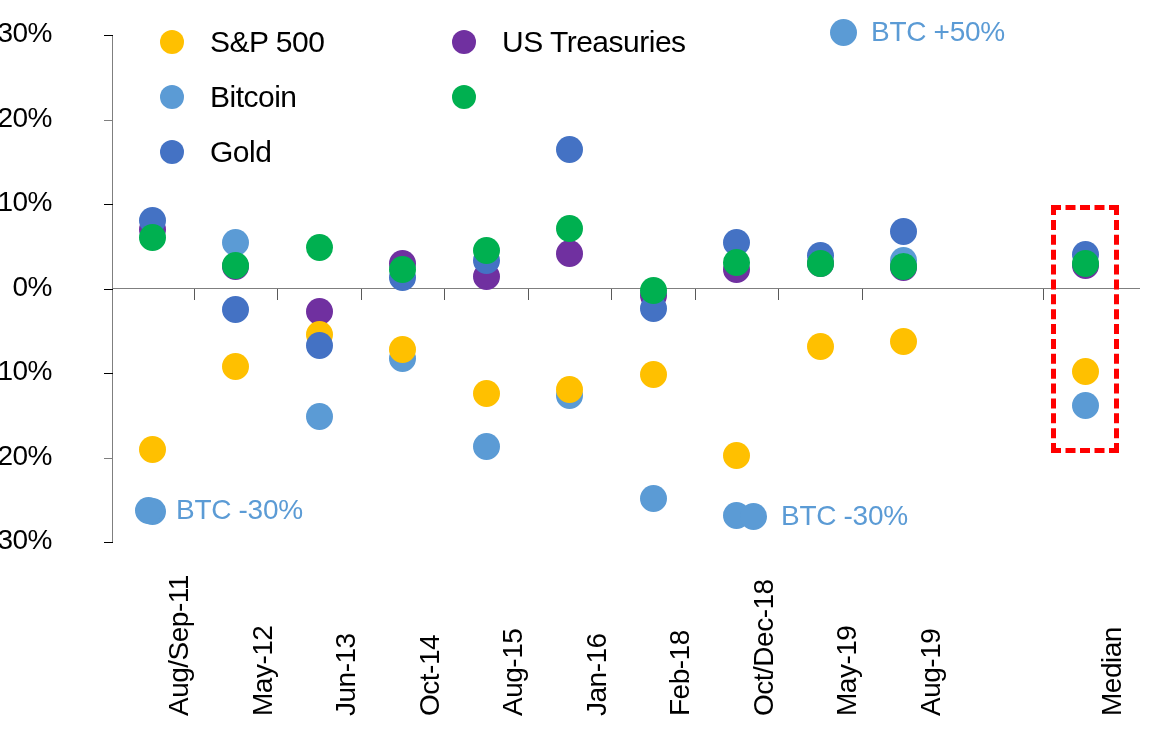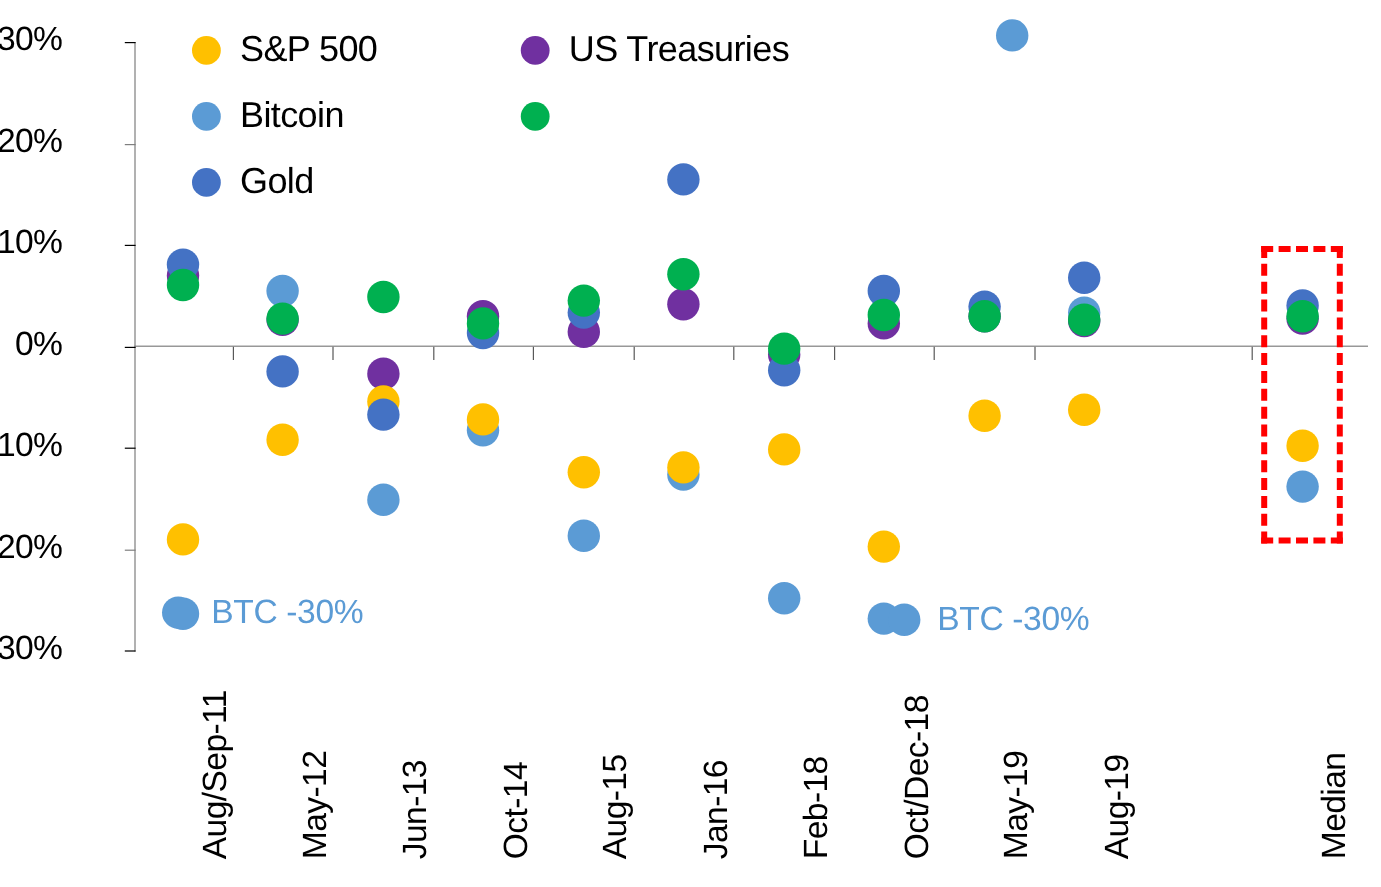--- a/index.html
+++ b/index.html
@@ -27,21 +27,21 @@
   .dot{position:absolute;border-radius:50%;width:27px;height:27px;margin-left:-13.5px;margin-top:-13.5px;}
 
   
   .annot{position:absolute;display:flex;align-items:center;gap:14px;}
   .annot .swatch{width:27px;height:27px;border-radius:50%;}
   .annot .txt{font-size:28px;white-space:nowrap;letter-spacing:-0.3px;}
 
   
   .legend{position:absolute;left:160px;top:14px;}
   .legend-col{position:absolute;}
-  .legend-item{display:flex;align-items:center;gap:16px;height:55px;}
+  .legend-item{display:flex;align-items:center;gap:26px;height:55px;}
   .legend-item .swatch{width:24px;height:24px;border-radius:50%;flex:none;}
   .legend-item .lbl{font-size:30px;color:#000;white-space:nowrap;letter-spacing:-0.5px;}
 
   
   .median-box{position:absolute;border:5px dashed #ff0000;box-sizing:border-box;}
 </style>
 </head>
 <body>
 
 <div id="chart-root">
@@ -160,33 +160,34 @@
         </div>
         <div class="legend-item">
           <span class="swatch" style="background: rgb(91, 155, 213);"></span>
           <span class="lbl">Bitcoin</span>
         </div>
         <div class="legend-item">
           <span class="swatch" style="background: rgb(68, 114, 196);"></span>
           <span class="lbl">Gold</span>
         </div>
       </div>
-      <div class="legend-col" style="left: 274px; top: 0px;">
+      <div class="legend-col" style="left: 292px; top: 0px;">
         <div class="legend-item">
           <span class="swatch" style="background: rgb(112, 48, 160);"></span>
           <span class="lbl">US Treasuries</span>
         </div>
         <div class="legend-item">
           <span class="swatch" style="background: rgb(0, 176, 80);"></span>
         </div>
       </div>
     </div>
 
   <div class="annot" id="annot-btc-up-50" style="left:830px;top:16px;">
     <span class="swatch" style="background: rgb(91, 155, 213);"></span>
+    <span class="txt" style="color: rgb(91, 155, 213);">BTC +50%</span>
   </div>
 
   <div class="annot" id="annot-btc-down-70" style="left:135px;top:494px;">
     <span class="swatch" style="background: rgb(91, 155, 213);"></span>
     <span class="txt" style="color: rgb(91, 155, 213);">BTC -30%</span>
   </div>
 
   <div class="annot" id="annot-btc-down-40" style="left:740px;top:500px;">
     <span class="swatch" style="background: rgb(91, 155, 213);"></span>
     <span class="txt" style="color: rgb(91, 155, 213);">BTC -30%</span>

